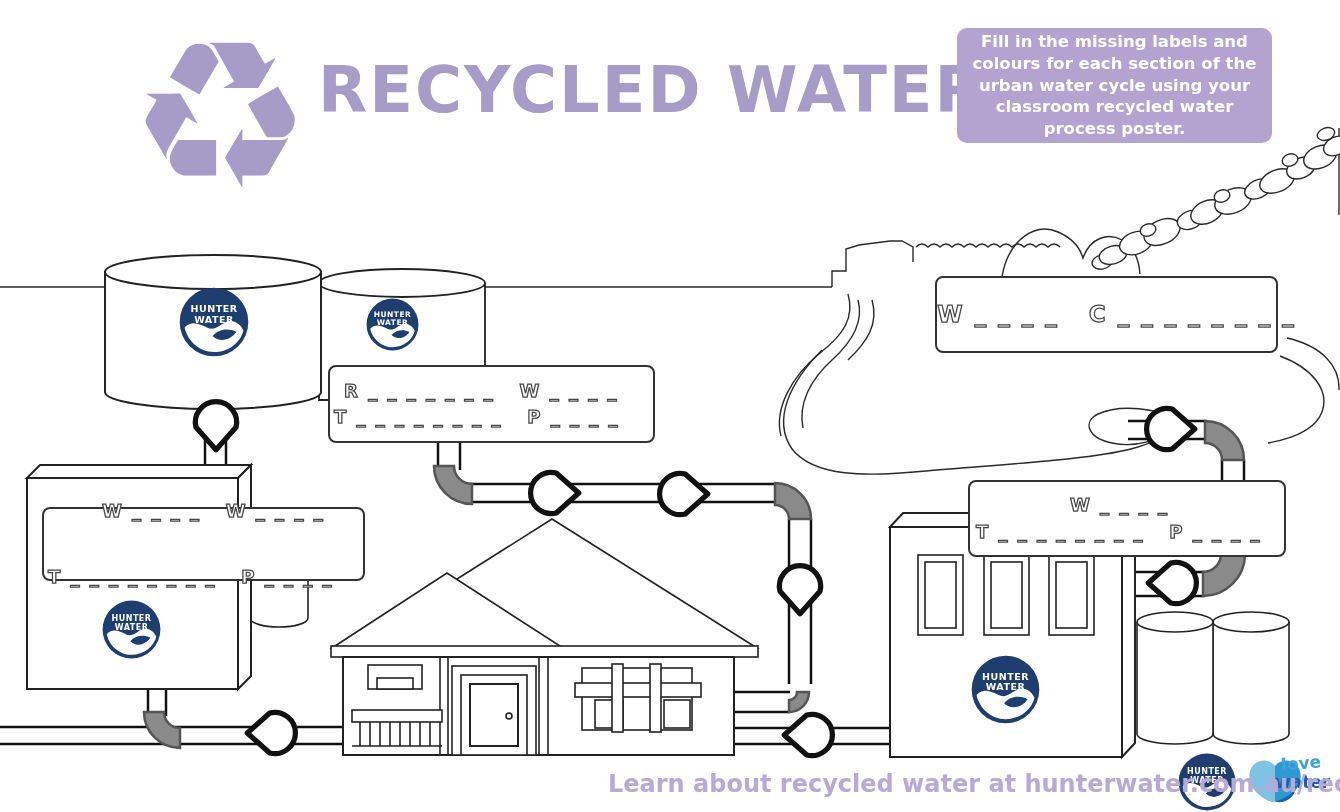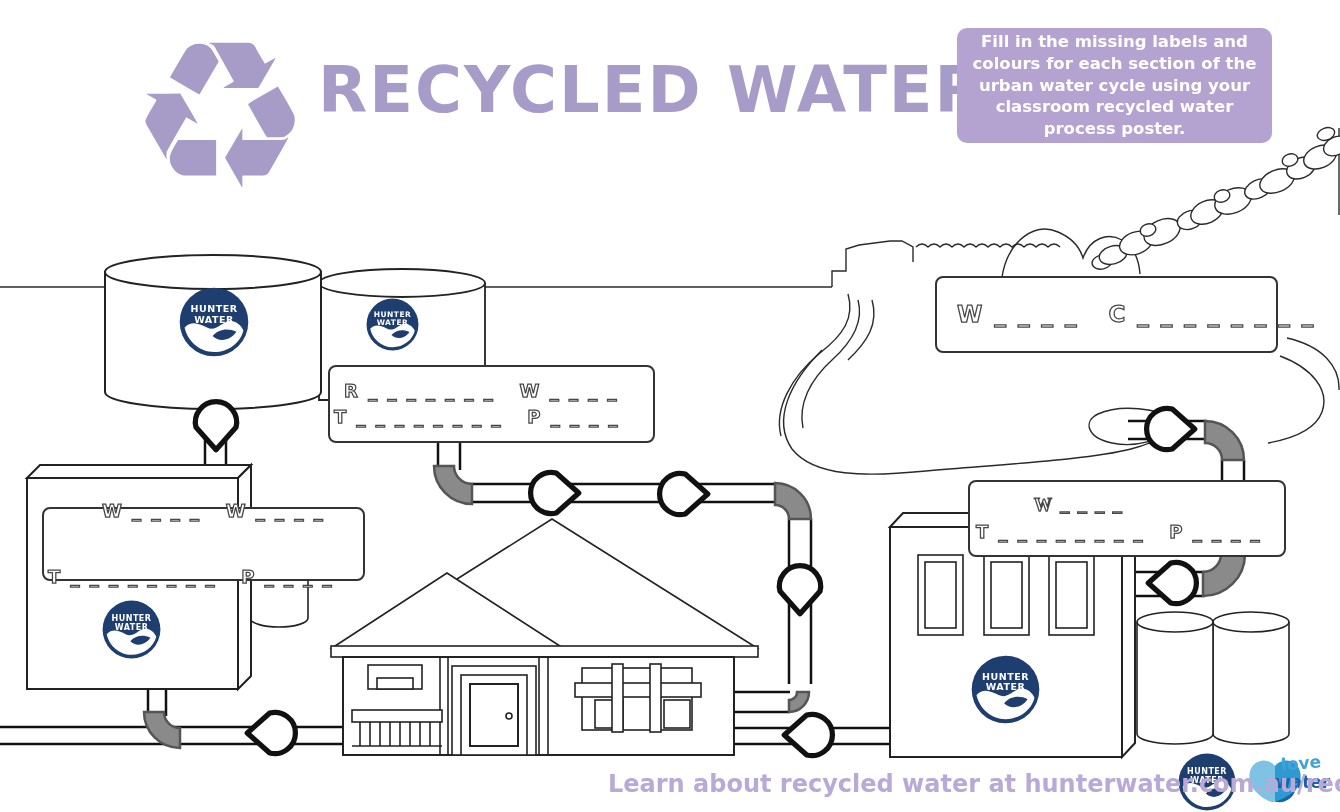--- a/index.html
+++ b/index.html
@@ -13,30 +13,30 @@
          letter-spacing:2px;white-space:nowrap;}
   #title span{display:block;}
   #instruction-box{left:957px;top:28px;width:315px;height:115px;background:#b4a2d0;border-radius:10px;
      display:flex;align-items:center;justify-content:center;box-sizing:border-box;padding:2px 14px;}
   #instruction-box .txt{color:#ffffff;font-weight:700;font-size:16.5px;line-height:1.32;text-align:center;}
   
   .label-box{background:#fff;border:2px solid #333;border-radius:8px;box-sizing:border-box;
      display:flex;flex-direction:column;justify-content:center;}
   .label-line{font-weight:700;font-size:18px;color:#474747;letter-spacing:2px;white-space:nowrap;
      -webkit-text-fill-color:#ffffff;-webkit-text-stroke:1.25px #474747;line-height:1.45;}
-  #box-wc{left:935px;top:276px;width:343px;height:77px;}
+  #box-wc{left:935px;top:276px;width:343px;height:77px;align-items:center;}
   #box-wc .label-line{margin-left:20px;font-size:23px;}
   #box-rwtp{left:328px;top:365px;width:327px;height:78px;}
   #box-rwtp .l1{margin-left:14px;}
   #box-rwtp .l2{margin-left:4px;}
   #box-wwtp{left:42px;top:507px;width:323px;height:74px;gap:40px;}
   #box-wwtp .l1{margin-left:58px;}
   #box-wwtp .l2{margin-left:4px;}
   #box-wtp{left:968px;top:480px;width:318px;height:77px;}
-  #box-wtp .l1{margin-left:64px;font-family:Liberation Serif, serif;}
+  #box-wtp .l1{margin-left:100px;}
   #box-wtp .l2{margin-left:6px;}
   
   .hw-logo{position:absolute;}
   .hw-logo svg{position:absolute;left:0;top:0;width:100%;height:100%;}
   .hw-txt{position:absolute;left:0;top:24%;width:100%;text-align:center;color:#fff;font-weight:700;
      letter-spacing:0.5px;line-height:1.15;}
   .hw-txt span{display:block;}
   
   #lw-logo{left:1247px;top:753px;width:93px;height:57px;}
   #lw-logo svg{position:absolute;left:0;top:0;}

